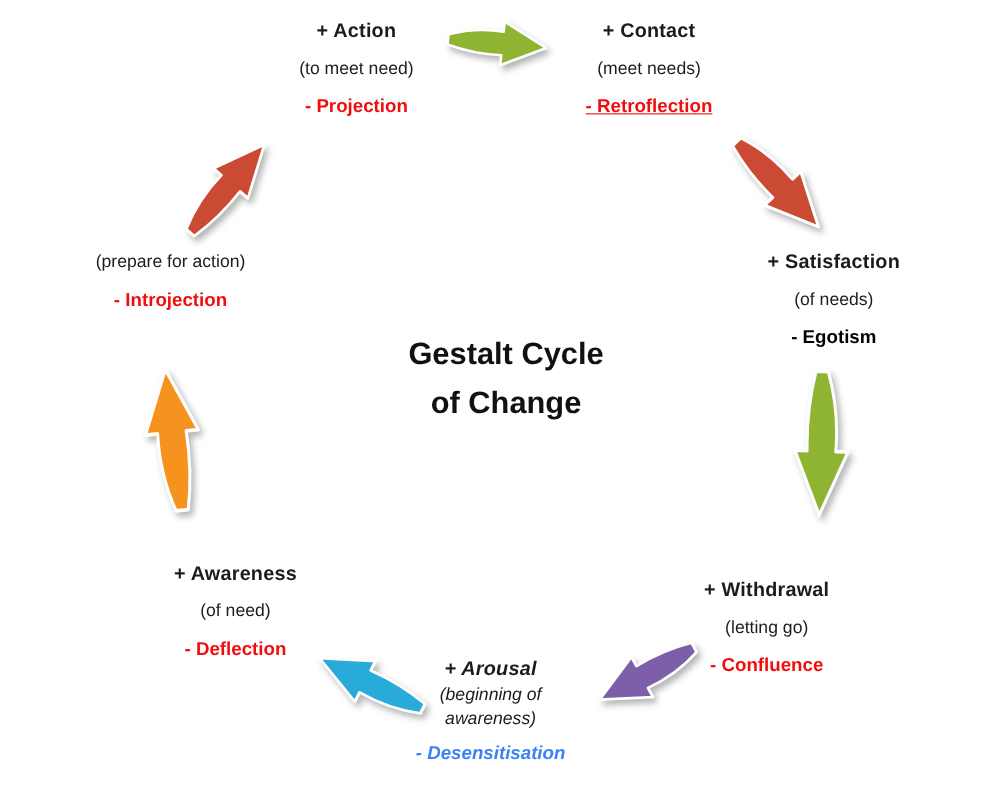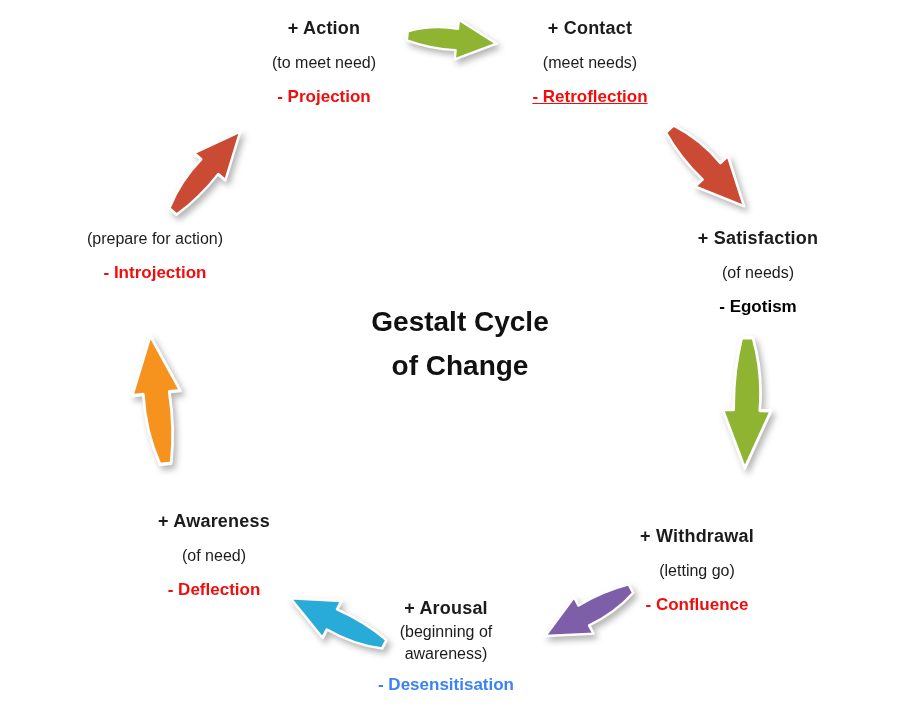--- a/index.html
+++ b/index.html
@@ -82,21 +82,21 @@
     <div class="detail">(of needs)</div>
     <div class="neg" style="color: #000000;">- Egotism</div>
   </div>
 
   <div class="stage" style="left:582px;top:489px;margin-top:37px;">
     <div class="pos">+ Withdrawal</div>
     <div class="detail">(letting go)</div>
     <div class="neg" style="color: rgb(242, 13, 13);">- Confluence</div>
   </div>
 
-  <div class="stage tight" style="left:361px;top:598px;">
+  <div class="stage tight" style="left:361px;top:598px;font-style:italic;">
     <div class="pos">+ Arousal</div>
     <div class="detail">(beginning of awareness)</div>
     <div class="neg" style="color: #3b82f6;">- Desensitisation</div>
   </div>
 
   <div class="stage" style="left:99px;top:489px;margin-top:22px;">
     <div class="pos">+ Awareness</div>
     <div class="detail">(of need)</div>
     <div class="neg" style="color: rgb(242, 13, 13);">- Deflection</div>
   </div>

